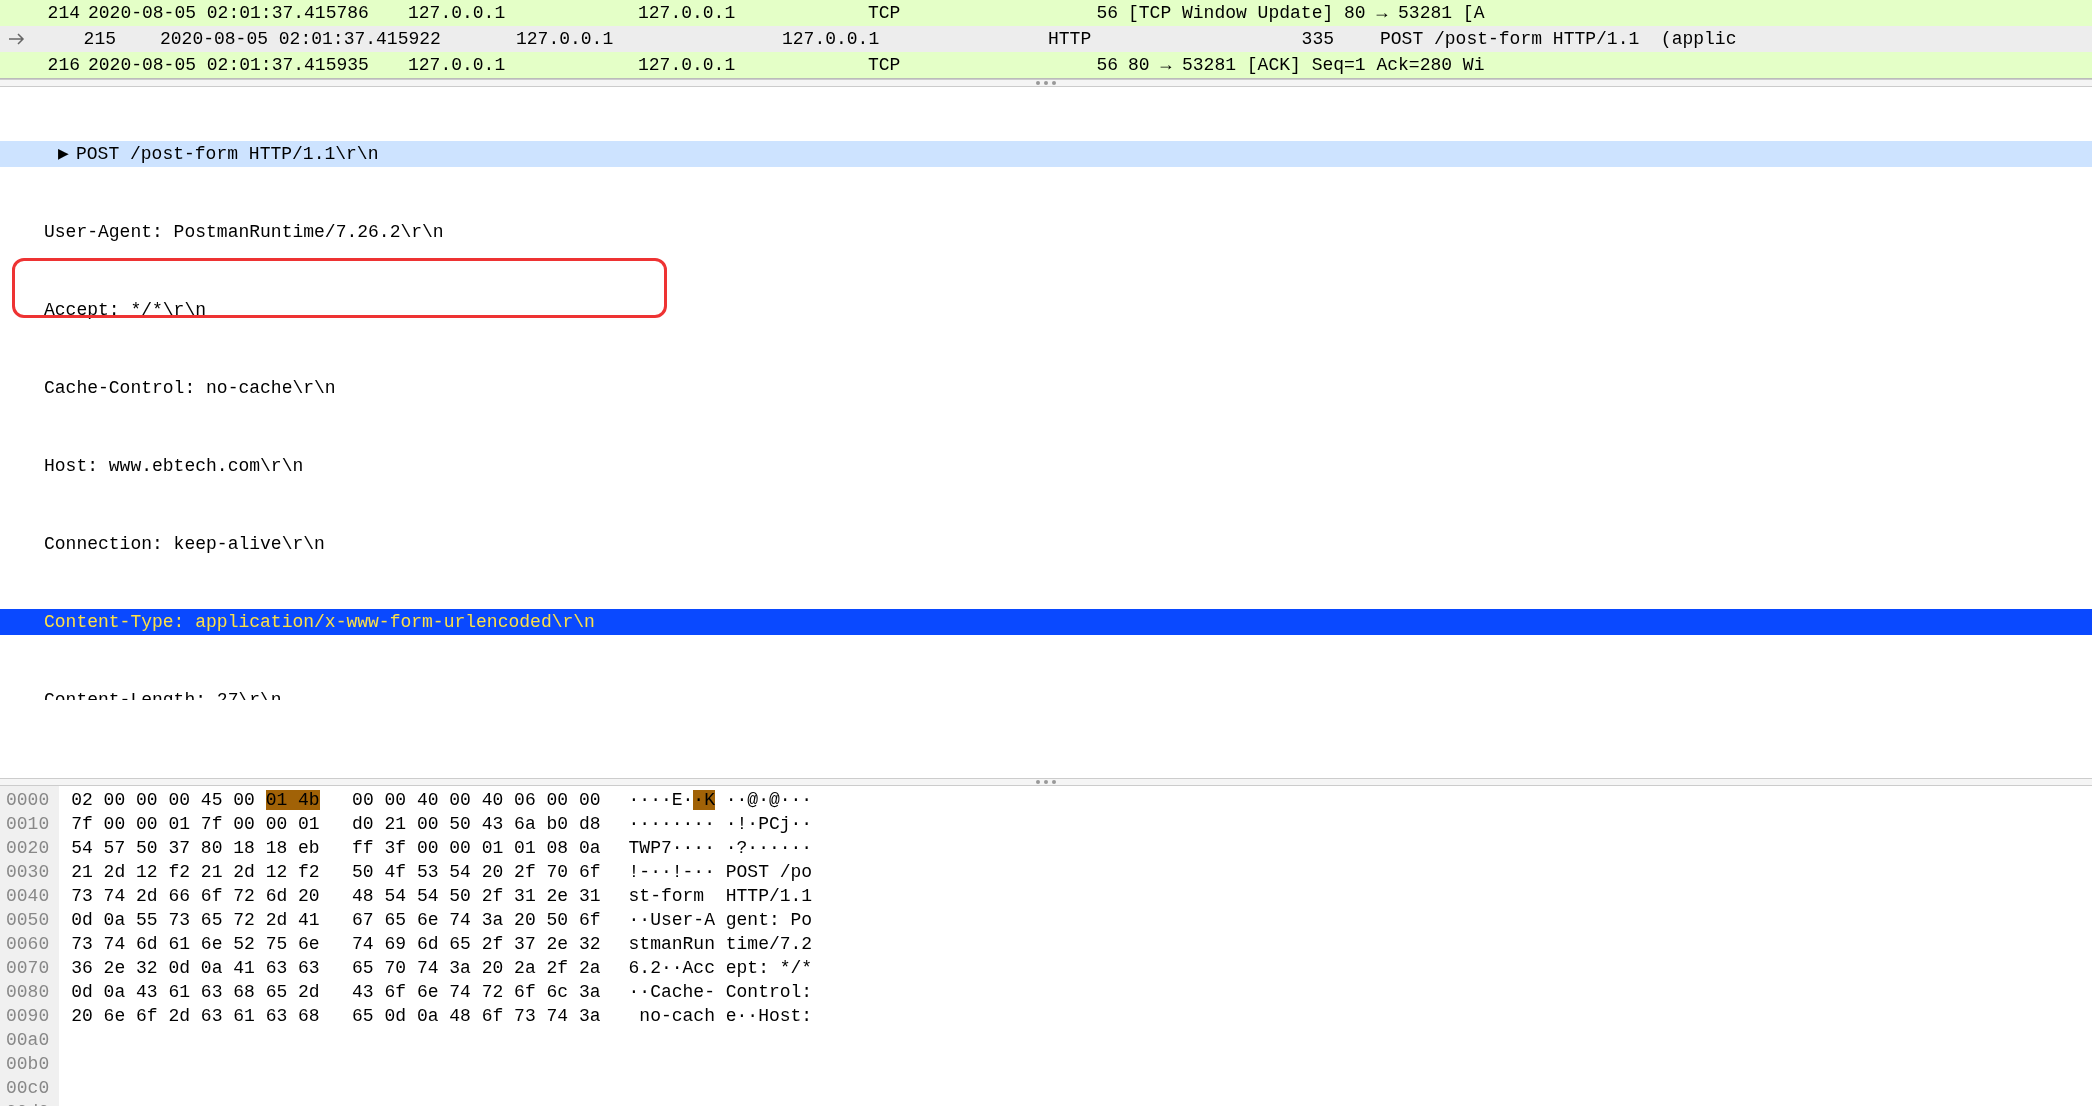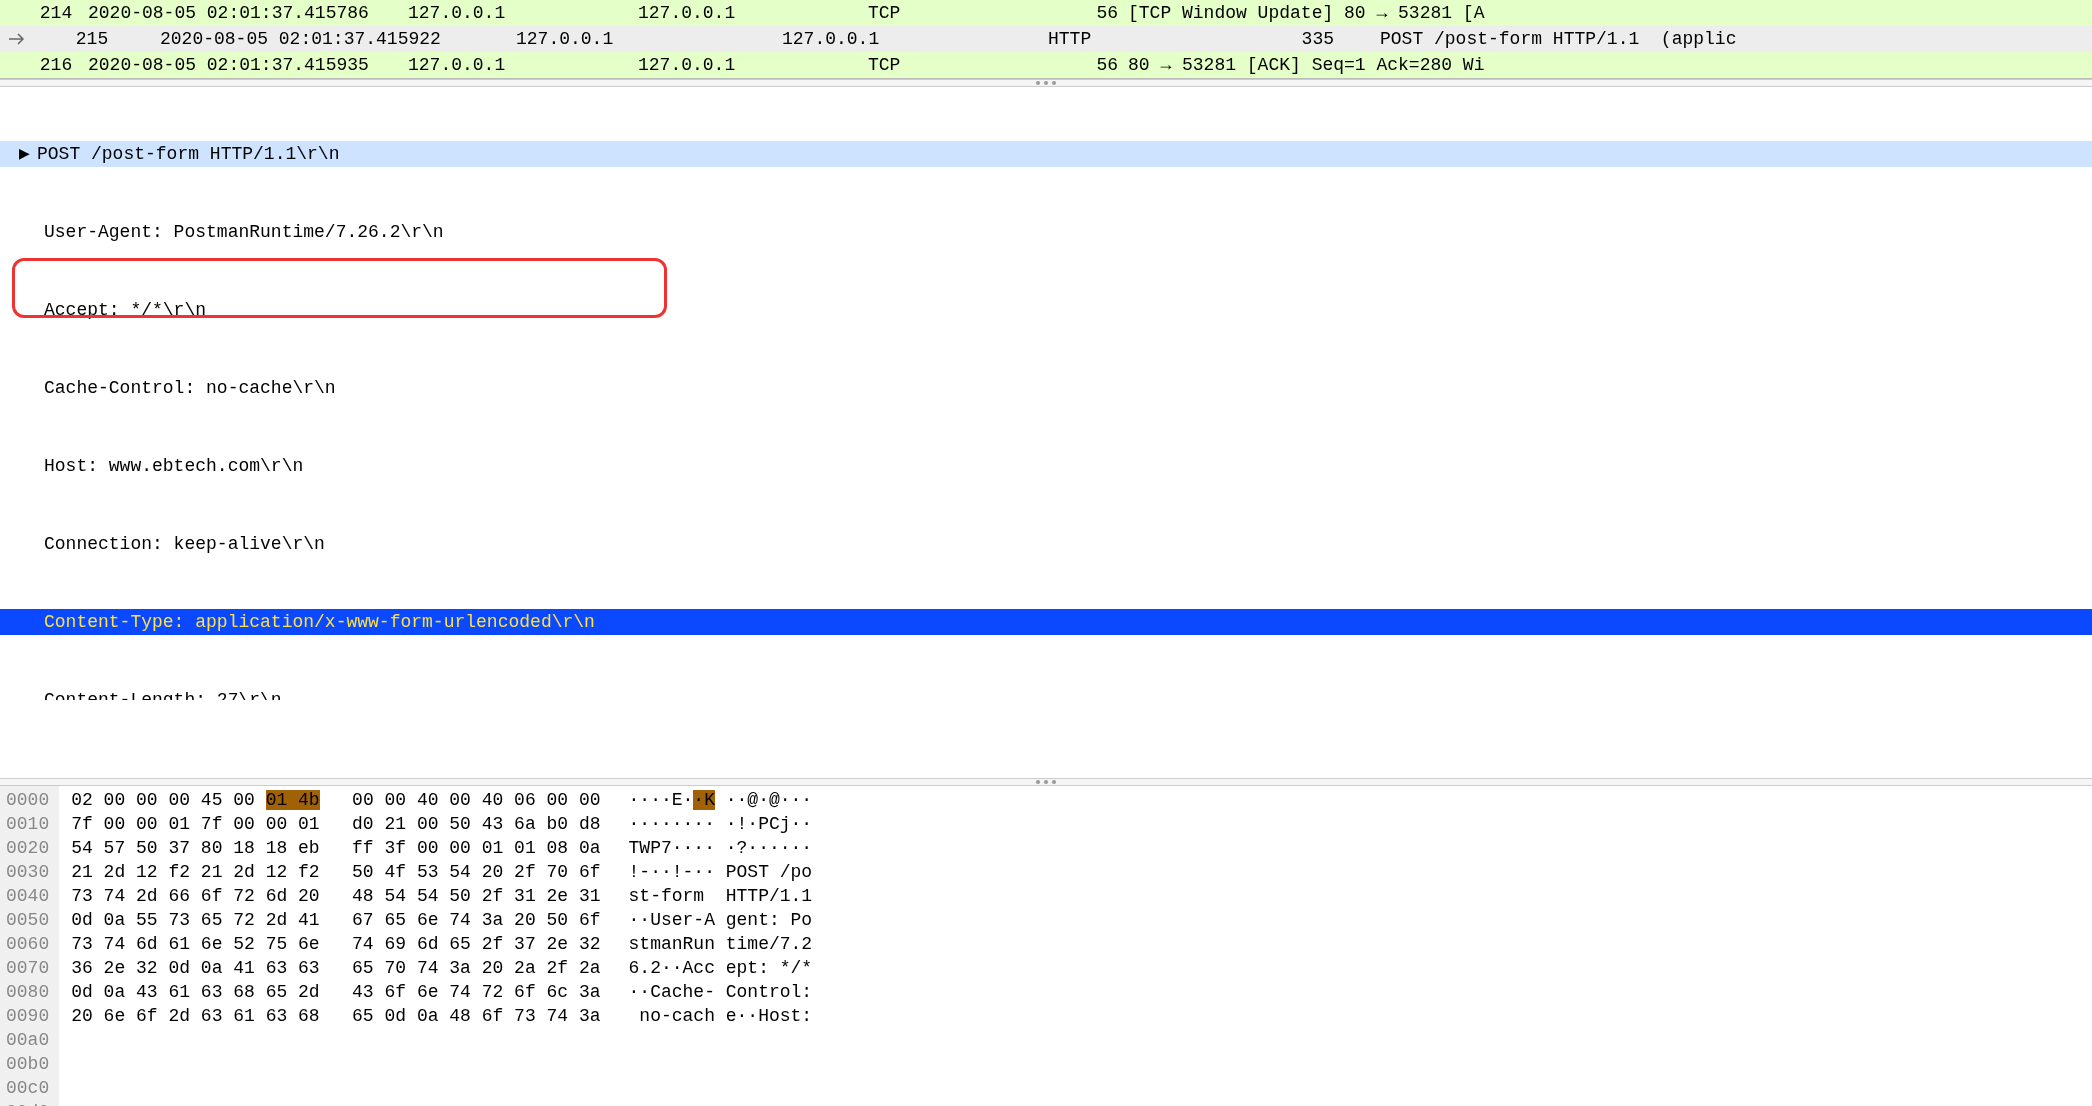--- a/index.html
+++ b/index.html
@@ -16,21 +16,21 @@
     .packet-row {
       display: flex;
       line-height: 26px;
       padding: 0 4px;
       white-space: pre;
     }
     .packet-row.green { background: #e4ffc7; }
     .packet-row.gray  { background: #ededed; gap: 36px; }
     .row-marker { width: 28px; display:flex; align-items:center; justify-content:center; }
     .row-marker svg { display:block; }
-    .col-no { width: 56px; text-align:center; padding-right:8px;}
+    .col-no { width: 56px; text-align:right; padding-right:8px;}
     .col-time { width: 320px; }
     .col-src  { width: 230px; }
     .col-dst  { width: 230px; }
     .col-proto{ width: 200px; }
     .col-len  { width: 60px; text-align:right; padding-right:10px;}
     .col-info { flex: 1; overflow:hidden; }
     .splitter-v {
       height: 8px;
       background: #f5f5f5;
       border-top:1px solid #ccc;
@@ -41,21 +41,21 @@
     }
     .splitter-v .dot {
       width:4px; height:4px; background:#999; border-radius:2px; margin:0 2px;
     }
     .tree-pane {
       padding: 2px 0 0 0;
       line-height: 26px;
       white-space: pre;
       overflow: hidden;
     }
-    .tree-row { padding-left: 19px; }
+    .tree-row { padding-left: 58px; }
     .tree-row.indent { padding-left: 44px; }
     .tree-row.hl-light { background: #cde3ff; }
     .tree-row.hl-dark  { background: #0a49ff; color:#fde047; }
     .tree-row .arrow { display:inline-block; width: 18px; color:#555;}
     .tree-row.hl-light .arrow,
     .tree-row.hl-dark .arrow { color: inherit; }
     .red-box-1 {
       position:absolute;
       left: 12px;
       top: 258px;

